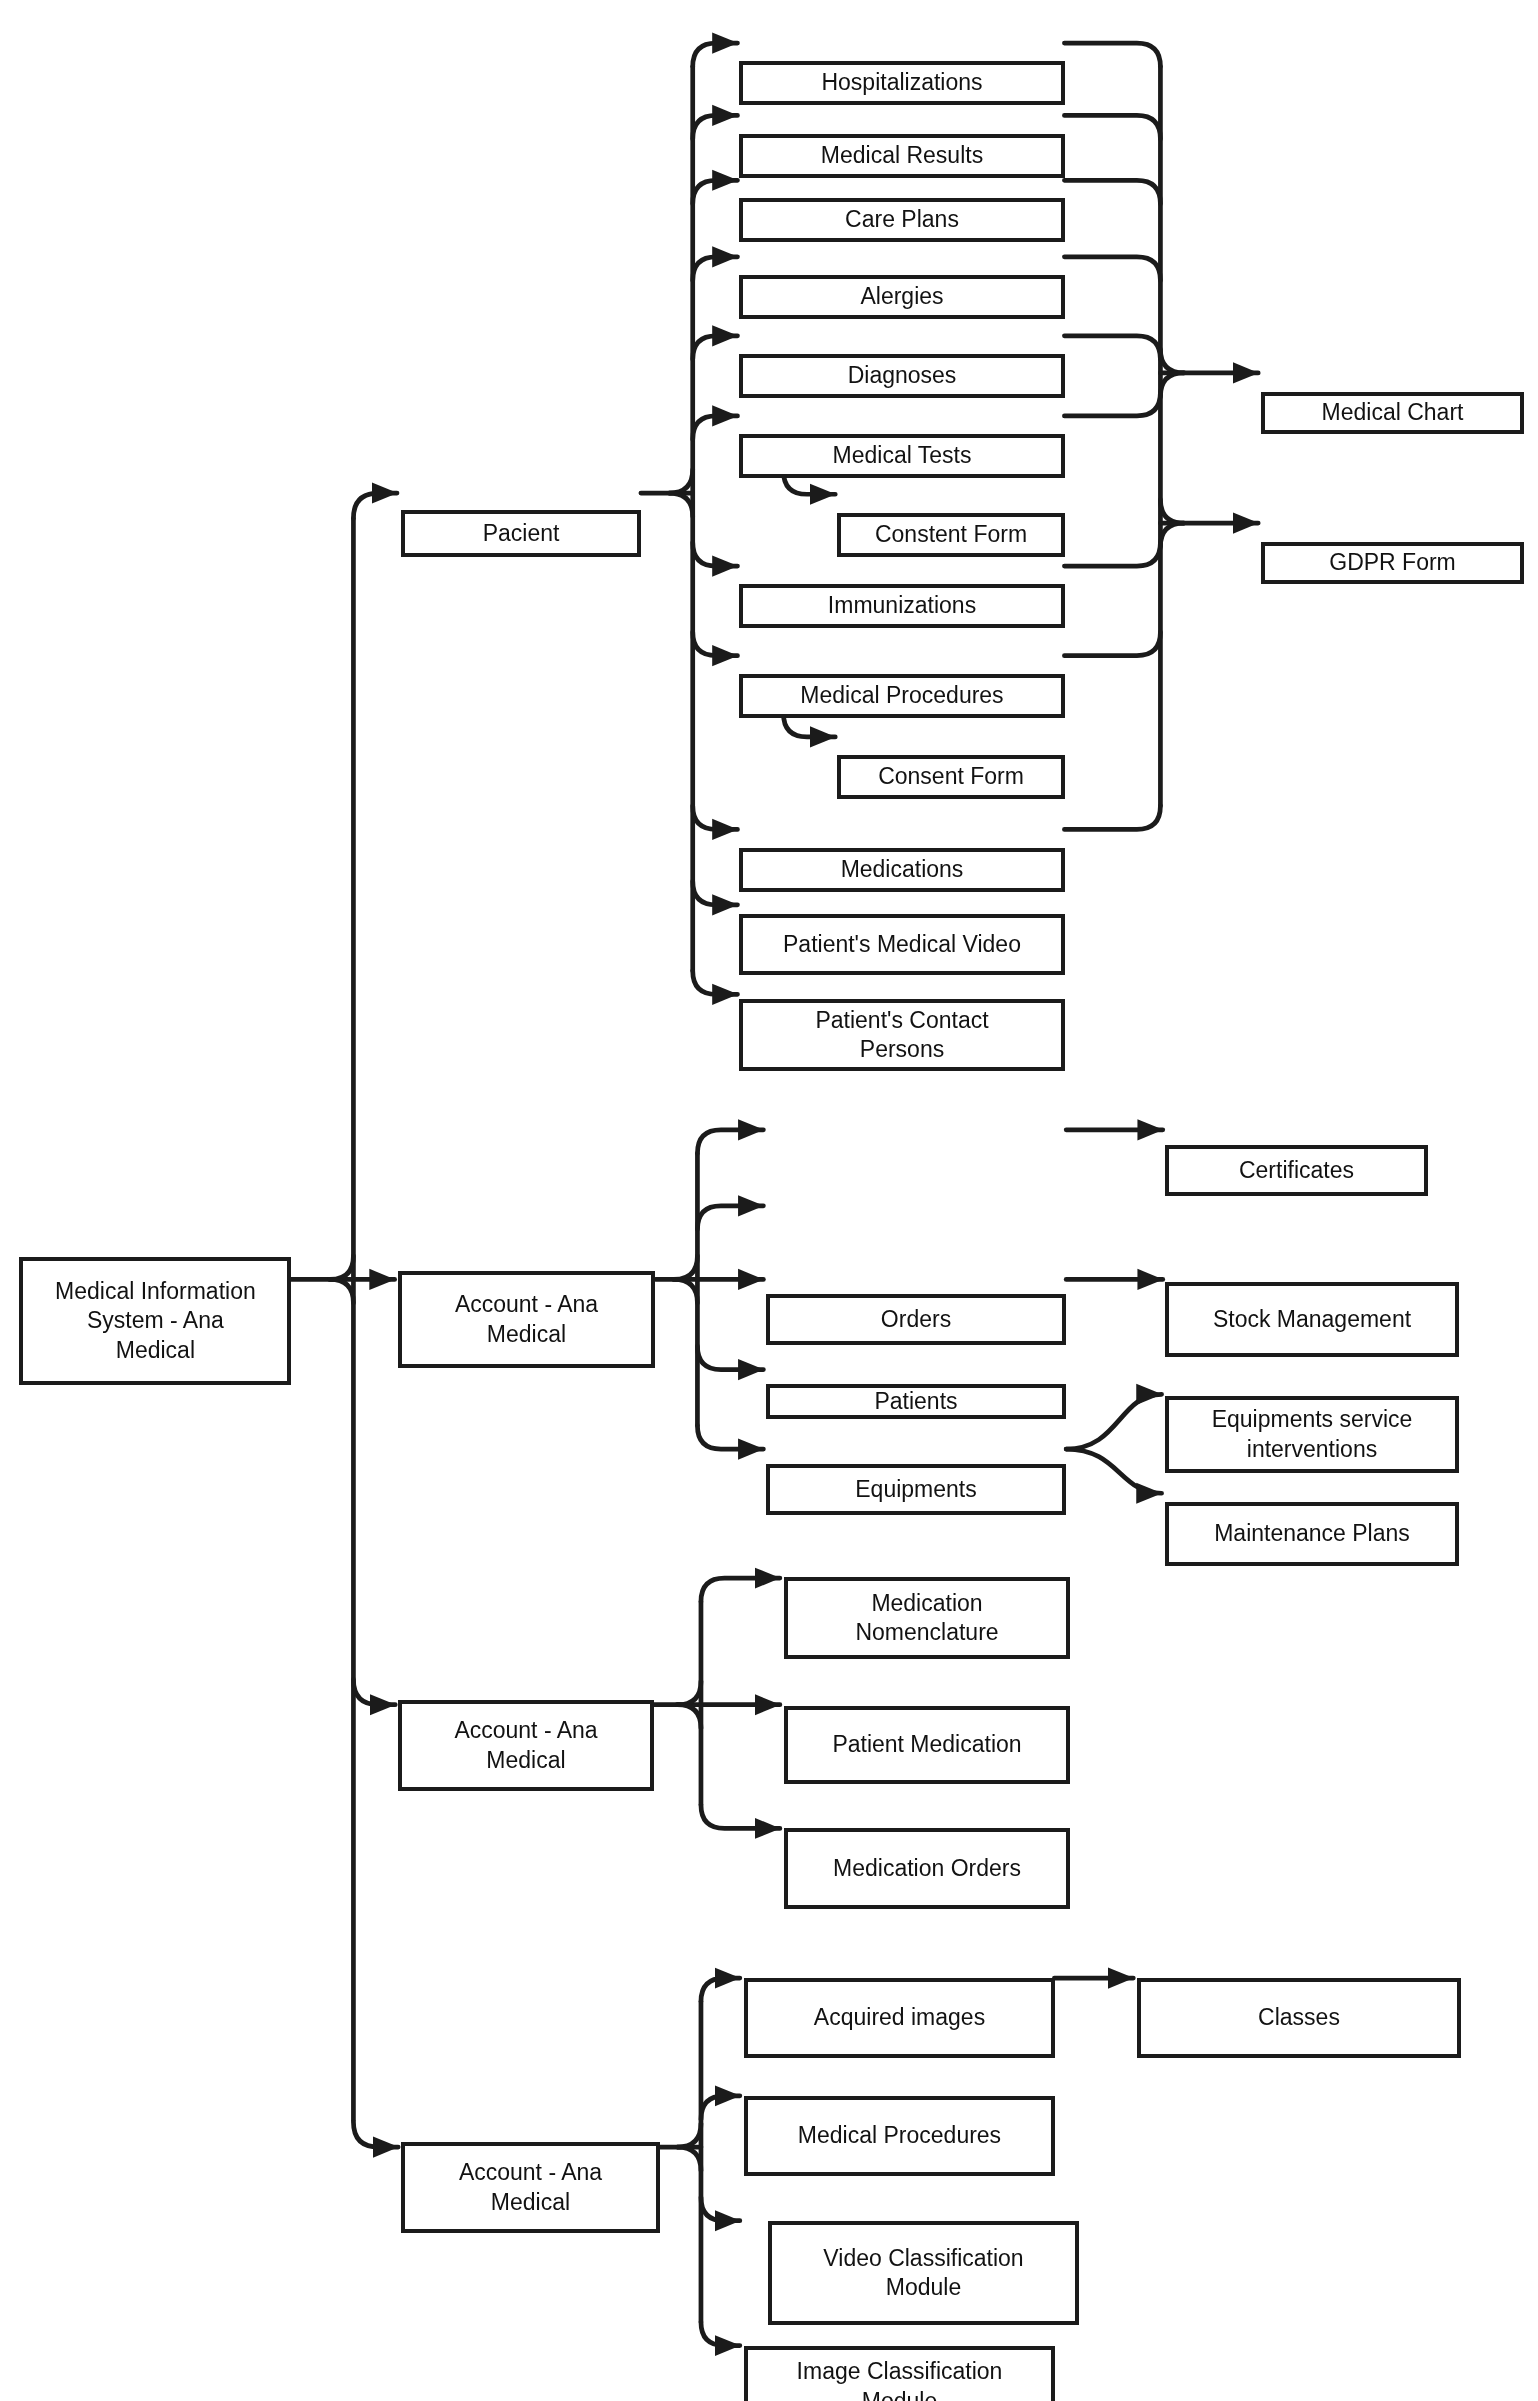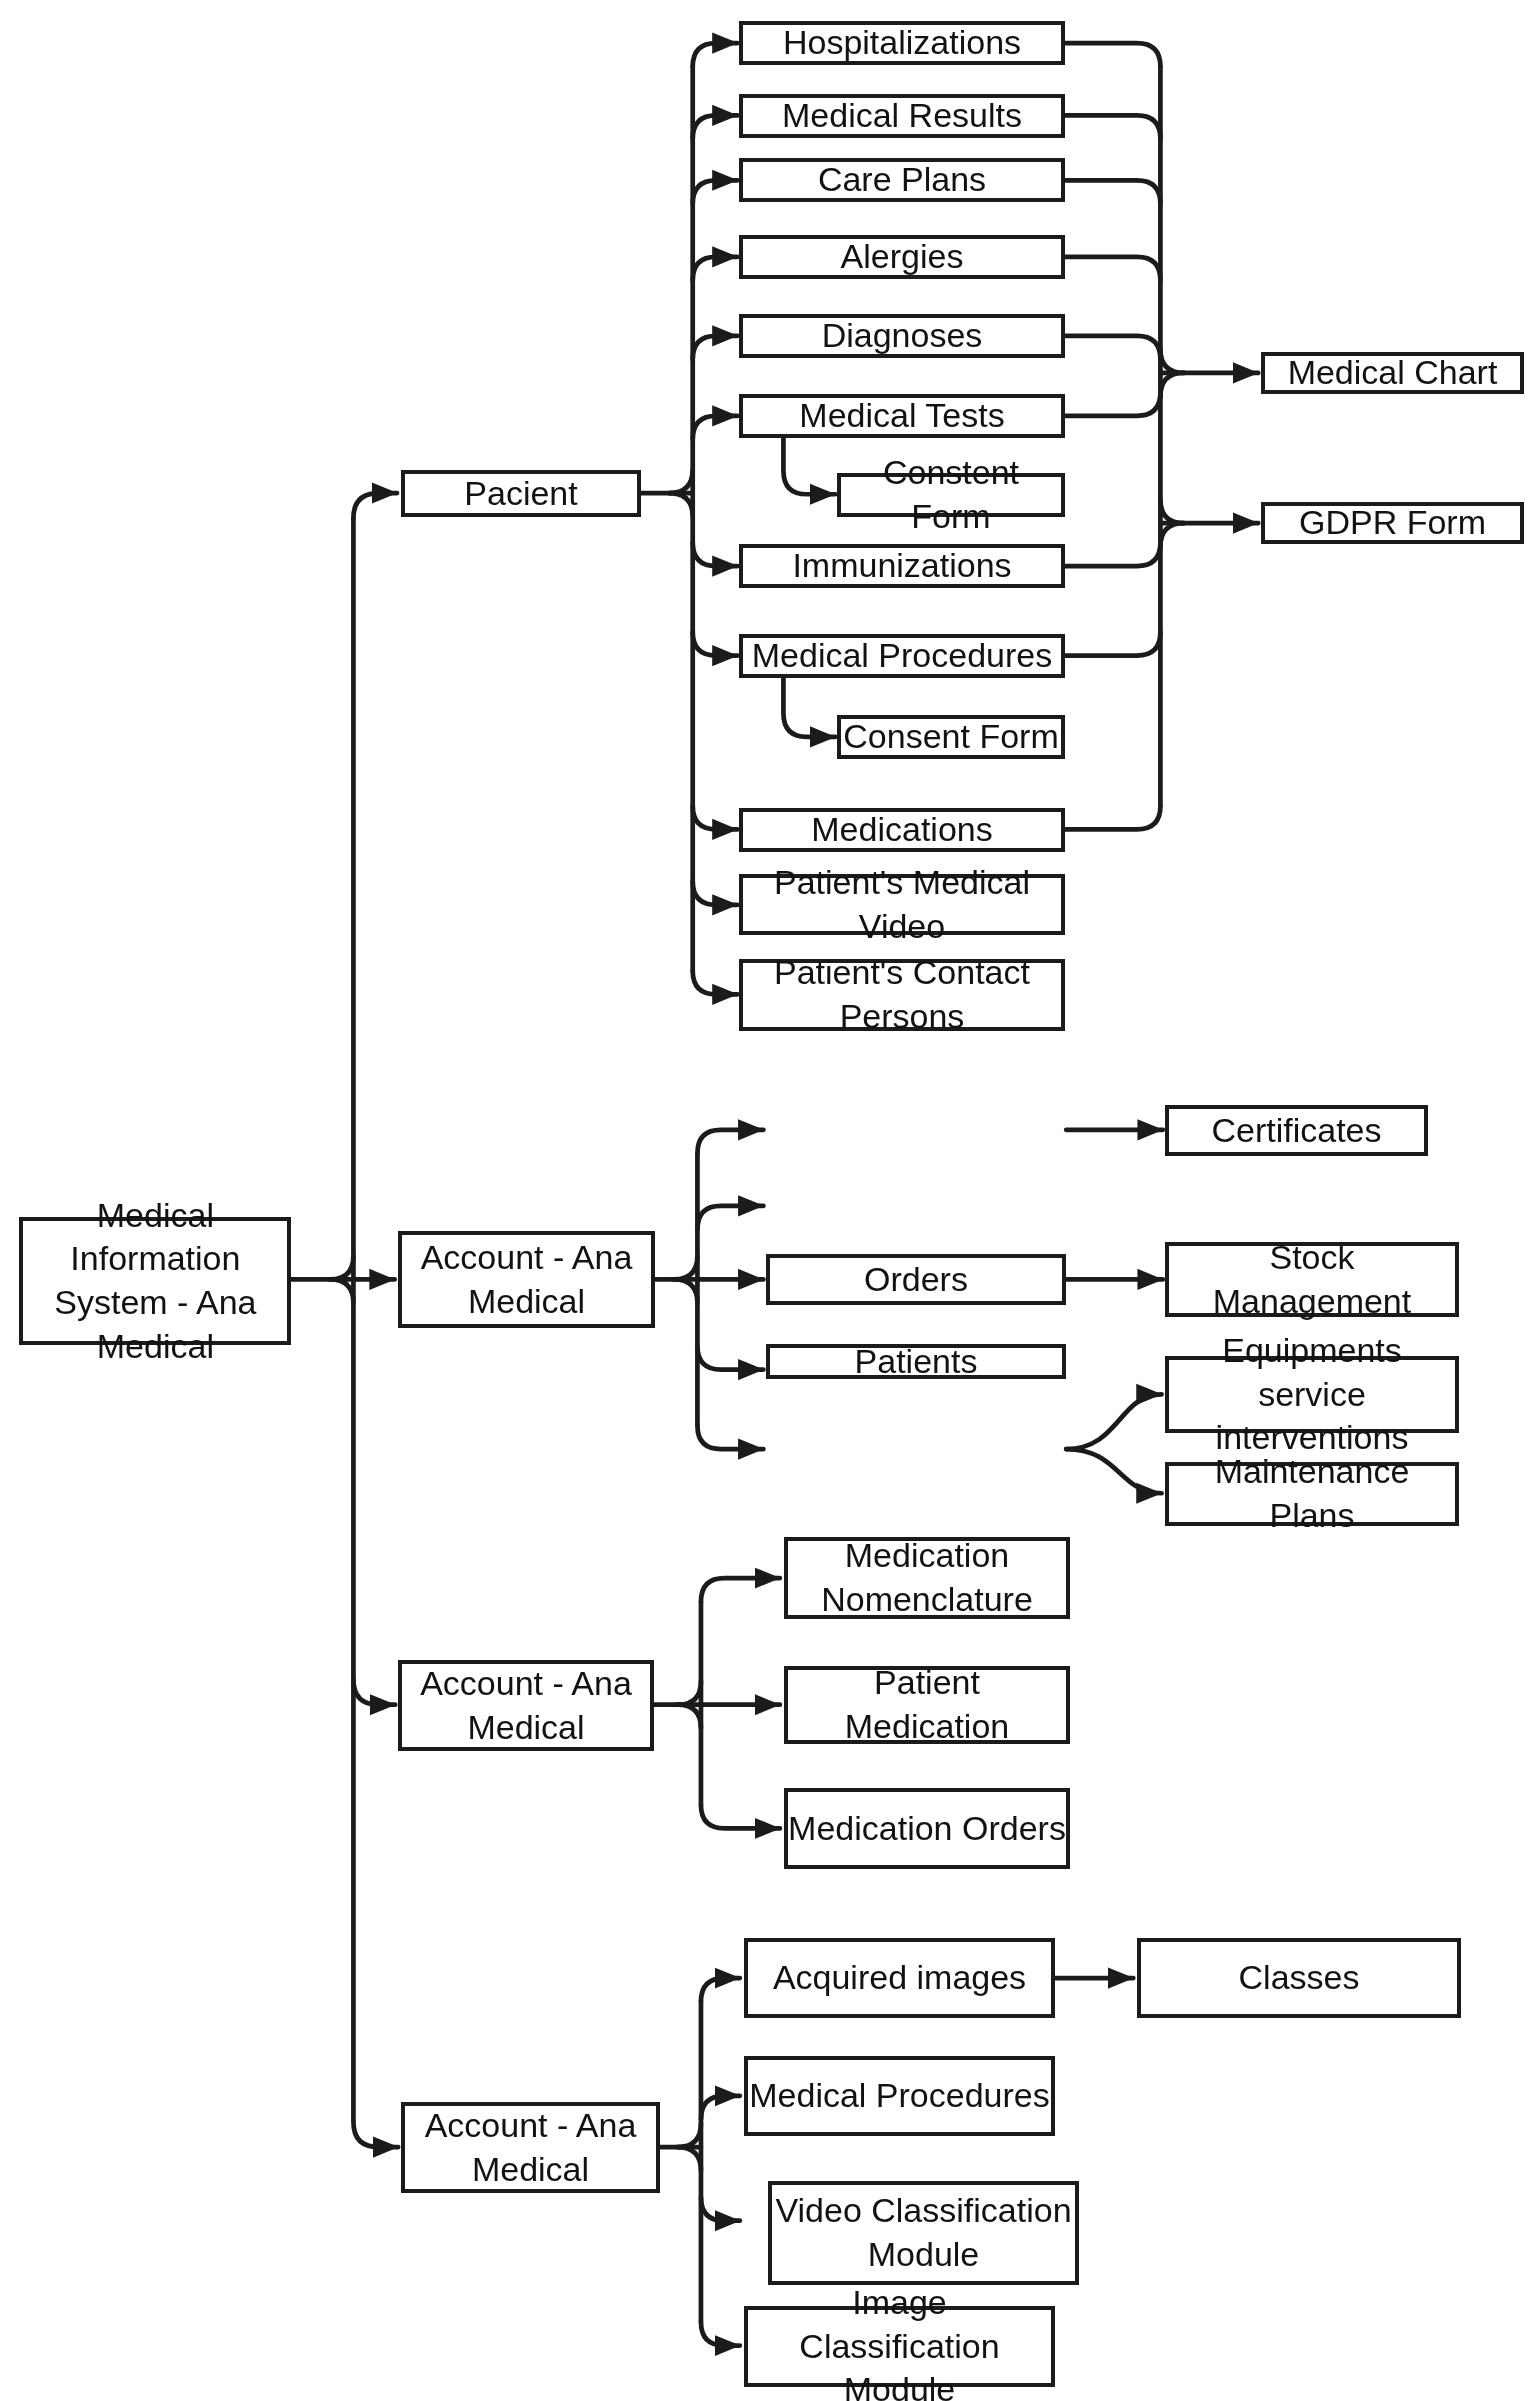--- a/index.html
+++ b/index.html
@@ -3,21 +3,21 @@
 <meta charset="utf-8">
 <style>
   html,body{margin:0;padding:0;background:#ffffff;}
   .canvas{position:relative;width:1538px;height:2401px;background:#ffffff;overflow:hidden;
           font-family:"Liberation Sans","DejaVu Sans",sans-serif;}
   .wires{position:absolute;left:0;top:0;}
   .wires path{stroke:#1b1b1b;stroke-width:8;fill:none;stroke-linecap:round;stroke-linejoin:round;}
   .wires path.a{marker-end:url(#arrowhead);}
   .node{position:absolute;box-sizing:border-box;background:#ffffff;border:4.1px solid #1b1b1b;
         display:flex;align-items:center;justify-content:center;text-align:center;
-        white-space:pre-line;color:#121212;font-size:34px;line-height:1.28;}
+        white-space:pre-line;color:#121212;font-size:23px;line-height:1.28;margin-top:40px;}
 </style>
 </head>
 <body>
 
 <div class="canvas">
 
   <svg class="wires" width="1538" height="2401" viewBox="0 0 2611 4076">
     <defs>
       <marker id="arrowhead" markerUnits="userSpaceOnUse" markerWidth="46" markerHeight="40" refX="43" refY="20" orient="auto">
         <polygon points="0,2 44,20 0,38" fill="#1b1b1b"></polygon>
@@ -132,20 +132,21 @@
   <div class="node" style="left:739px;top:959px;width:326px;height:72px">Patient's Contact
 Persons</div>
 
   <div class="node" style="left:1261px;top:352px;width:263px;height:42px">Medical Chart</div>
   <div class="node" style="left:1261px;top:502px;width:263px;height:42px">GDPR Form</div>
 
   <div class="node" style="left:398px;top:1231px;width:257px;height:97px">Account - Ana
 Medical</div>
   <div class="node" style="left:766px;top:1254px;width:300px;height:51px">Orders</div>
   <div class="node" style="left:766px;top:1344px;width:300px;height:35px">Patients</div>
+  <div class="node" style="left:766px;top:1424px;width:300px;height:51px">Equipments</div>
   <div class="node" style="left:1165px;top:1105px;width:263px;height:51px">Certificates</div>
   <div class="node" style="left:1165px;top:1242px;width:294px;height:75px">Stock Management</div>
   <div class="node" style="left:1165px;top:1356px;width:294px;height:77px">Equipments service
 interventions</div>
   <div class="node" style="left:1165px;top:1462px;width:294px;height:64px">Maintenance Plans</div>
 
   <div class="node" style="left:398px;top:1660px;width:256px;height:91px">Account - Ana
 Medical</div>
   <div class="node" style="left:784px;top:1537px;width:286px;height:82px">Medication
 Nomenclature</div>

